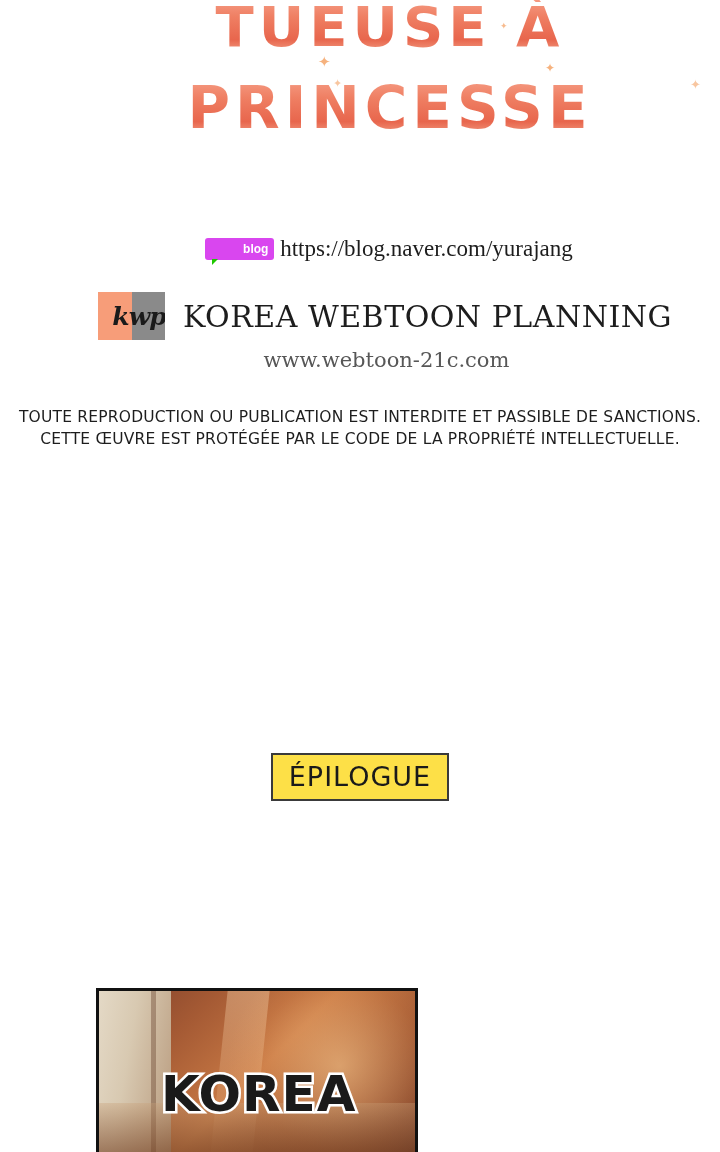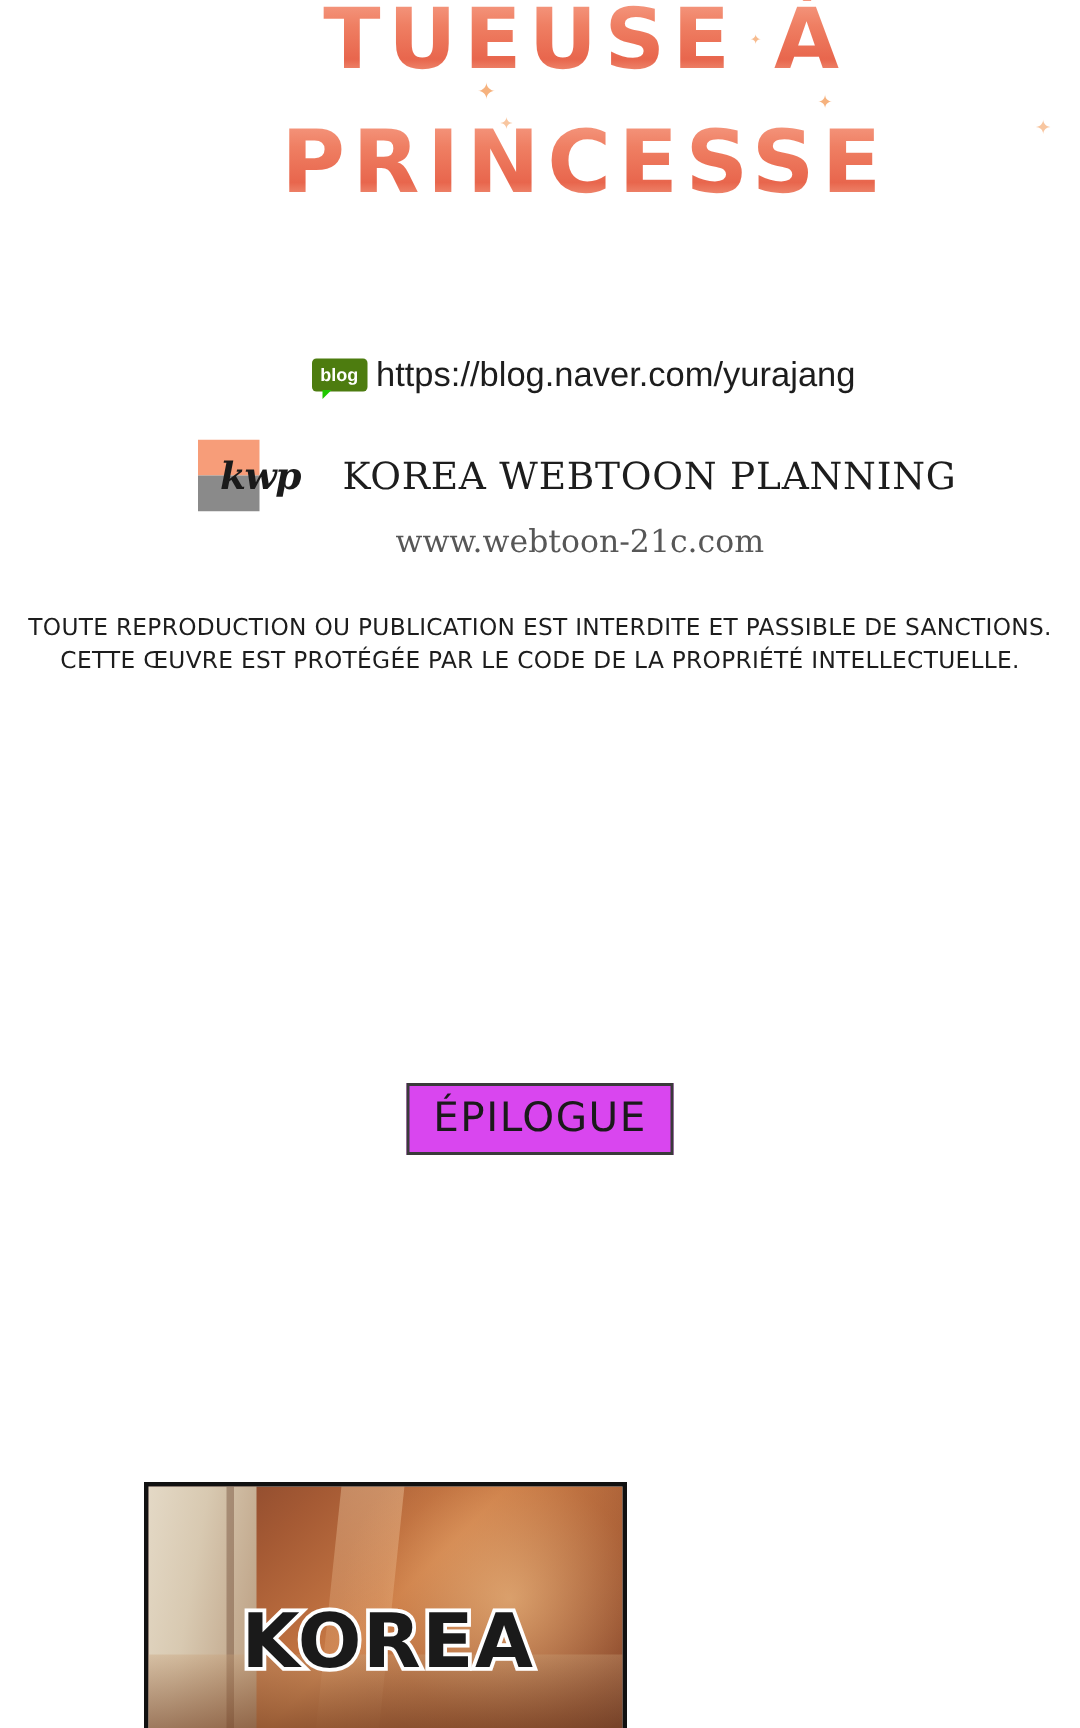--- a/index.html
+++ b/index.html
@@ -80,76 +80,76 @@
     align-items: center;
     justify-content: center;
     padding-left: 58px;
   }
   .blog-badge {
     display: inline-flex;
     align-items: center;
     justify-content: center;
     width: 37px;
     height: 22px;
-    background: #4d7c0f;
+    background: #d946ef;
     color: #ffffff;
     font-size: 12px;
     font-weight: bold;
     font-family: "Liberation Sans", sans-serif;
     border-radius: 3px;
     position: relative;
     margin-right: 6px;
+    padding-left: 32px;
   }
   .blog-badge::after {
     content: "";
     position: absolute;
     bottom: -5px;
     left: 7px;
     width: 0; height: 0;
     border-left: 6px solid #1ec800;
     border-bottom: 6px solid transparent;
   }
   .blog-url {
-    font-family: Liberation Sans, sans-serif;
+    font-family: Liberation Serif, serif;
     font-size: 23px;
     color: #1d1d1d;
   }
 
   .kwp-block {
     margin-top: 30px;
     display: flex;
     align-items: center;
     justify-content: center;
     padding-left: 50px;
   }
   .kwp-logo {
-    width: 78px;
+    width: 67px;
     height: 48px;
     display: flex;
     margin-right: 18px;
     overflow: hidden;
     position: relative;
-    flex-direction: column;
   }
   .kwp-logo .half-a { width: 41px; height: 48px; background: #f79d79; }
   .kwp-logo .half-b { width: 41px; height: 48px; background: #8a8a8a; }
   .kwp-logo .kwp-text {
     position: absolute;
     left: 0; top: 0; width: 82px; height: 48px;
     display: flex; align-items: center; justify-content: center;
     font-family: "DejaVu Serif", serif;
     font-style: italic;
     font-weight: bold;
     font-size: 25px;
     color: #1a1a1a;
     letter-spacing: -1px;
   }
   .kwp-name {
     font-family: "DejaVu Serif", serif;
-    font-size: 25px;
+    font-size: 30px;
     color: #1d1d1d;
     letter-spacing: 0.5px;
   }
   .kwp-site {
     margin-top: 8px;
     text-align: center;
     font-family: "DejaVu Serif", serif;
     font-size: 21px;
     color: #575757;
     padding-left: 53px;
@@ -171,27 +171,28 @@
     position: absolute;
     top: 722px;
     left: 0;
     width: 720px;
     display: flex;
     justify-content: center;
     padding-right: 10px;
   }
   .epilogue-box {
     border: 2px solid #3a3a3a;
-    background: #d946ef;
+    background: #fde047;
     padding: 8px 16px 9px 16px;
     font-family: "DejaVu Sans", sans-serif;
     font-size: 27px;
     color: #1a1a1a;
     letter-spacing: 1px;
     line-height: 1;
+    margin-top: 31px;
   }
 
   
   .panel {
     position: absolute;
     left: 96px;
     top: 988px;
     width: 316px;
     height: 164px;
     border: 3px solid #111;

